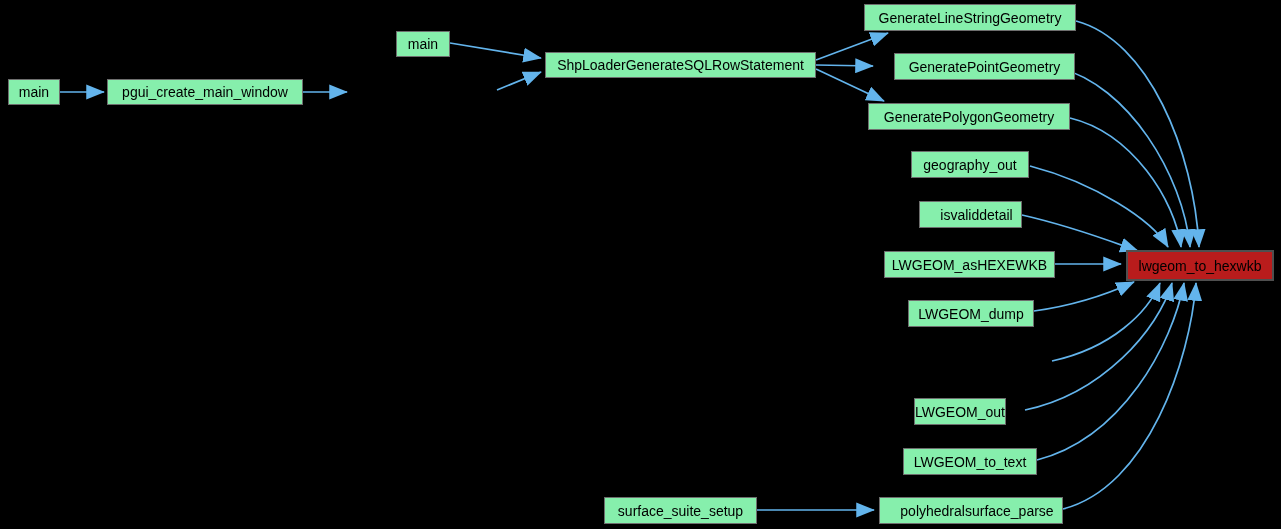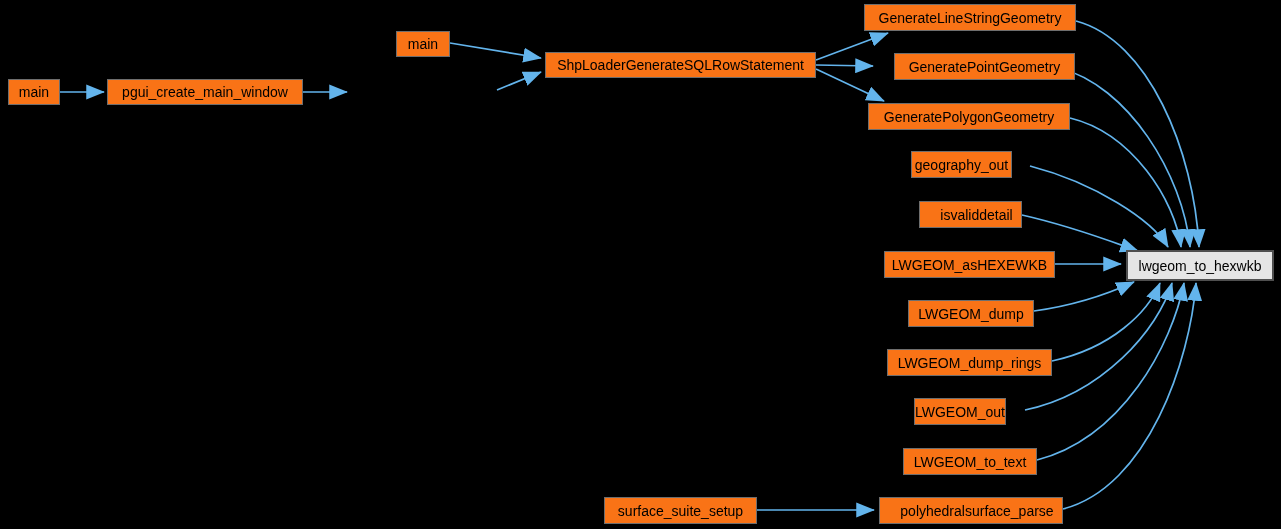--- a/index.html
+++ b/index.html
@@ -7,33 +7,33 @@
     position:relative;
     width:1281px;height:529px;
     background:#000000;
     font-family:"Liberation Sans","DejaVu Sans",sans-serif;
     overflow:hidden;
   }
   #edges{position:absolute;left:0;top:0;width:1281px;height:529px;}
   .node{
     position:absolute;
     box-sizing:border-box;
-    background:#f97316;
+    background:#86efac;
     border:1.5px solid #6e6e6e;
     color:#000000;
     font-size:14px;
     display:flex;
     align-items:center;
     justify-content:center;
     white-space:nowrap;
     cursor:pointer;
     z-index:2;
   }
   .node.hl{
-    background:#e5e5e5;
+    background:#b91c1c;
     border:2px solid #4f4f4f;
     cursor:default;
   }
   .edge{fill:none;stroke:#63b4ec;stroke-width:1.7px;}
 </style>
 </head>
 <body>
 
 <div id="canvas">
 
@@ -64,24 +64,23 @@
     <path class="edge" marker-end="url(#arrow)" d="M757,510 L874,510"></path>
   </svg>
 
   <div class="node" style="left:8px;top:79px;width:52px;height:26px;">main</div>
   <div class="node" style="left:107px;top:79px;width:196px;height:26px;">pgui_create_main_window</div>
   <div class="node" style="left:396px;top:31px;width:54px;height:26px;">main</div>
   <div class="node" style="left:545px;top:52px;width:271px;height:26px;">ShpLoaderGenerateSQLRowStatement</div>
   <div class="node" style="left:864px;top:4px;width:212px;height:27px;">GenerateLineStringGeometry</div>
   <div class="node" style="left:878px;top:53px;width:181px;height:27px;margin-left:16px;">GeneratePointGeometry</div>
   <div class="node" style="left:868px;top:103px;width:202px;height:27px;">GeneratePolygonGeometry</div>
-  <div class="node" style="left:911px;top:151px;width:101px;height:27px;">geography_out</div>
+  <div class="node" style="left:911px;top:151px;width:118px;height:27px;">geography_out</div>
   <div class="node" style="left:919px;top:201px;width:103px;height:27px;padding-left:12px;">isvaliddetail</div>
   <div class="node" style="left:884px;top:251px;width:171px;height:27px;">LWGEOM_asHEXEWKB</div>
   <div class="node" style="left:908px;top:300px;width:126px;height:27px;">LWGEOM_dump</div>
-  <div class="node" style="left:887px;top:349px;width:165px;height:27px;">LWGEOM_dump_rings</div>
   <div class="node" style="left:914px;top:398px;width:92px;height:27px;">LWGEOM_out</div>
   <div class="node" style="left:903px;top:448px;width:134px;height:27px;">LWGEOM_to_text</div>
   <div class="node" style="left:879px;top:497px;width:184px;height:27px;padding-left:12px;">polyhedralsurface_parse</div>
   <div class="node" style="left:604px;top:497px;width:153px;height:27px;">surface_suite_setup</div>
   <div class="node hl" style="left:1126px;top:250px;width:148px;height:31px;">lwgeom_to_hexwkb</div>
 
 </div>
 
 </body></html>

